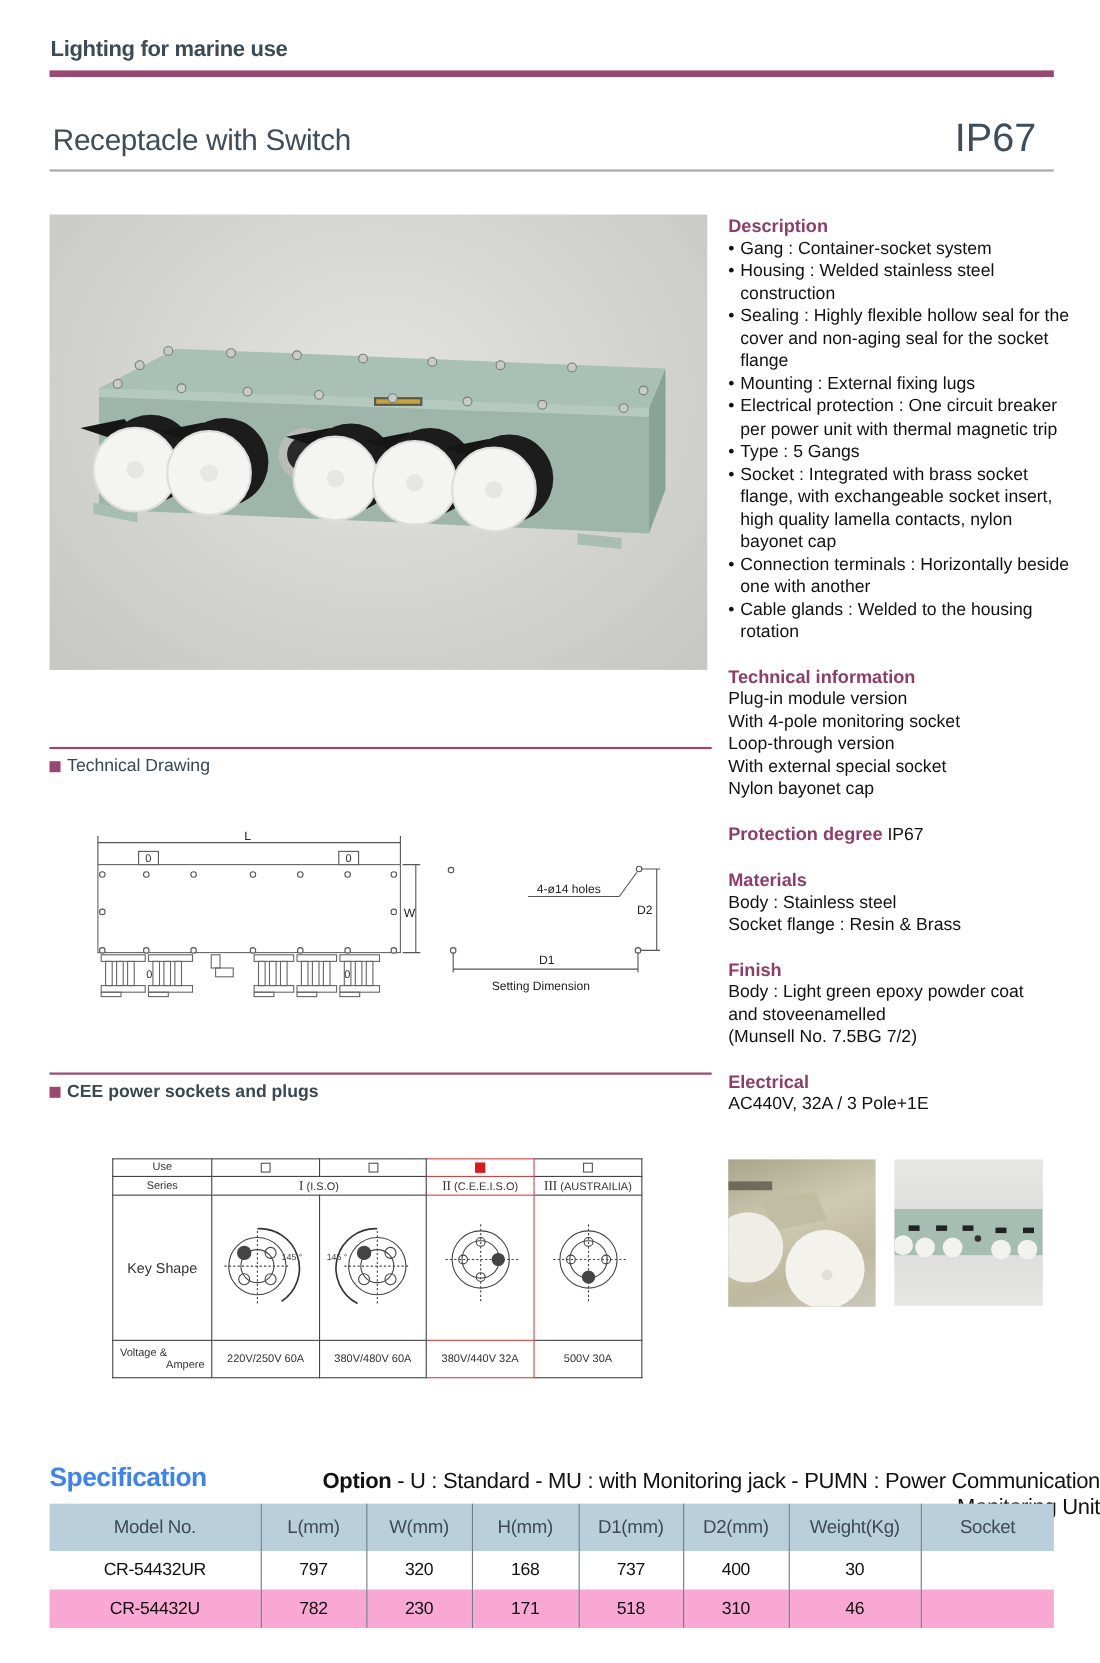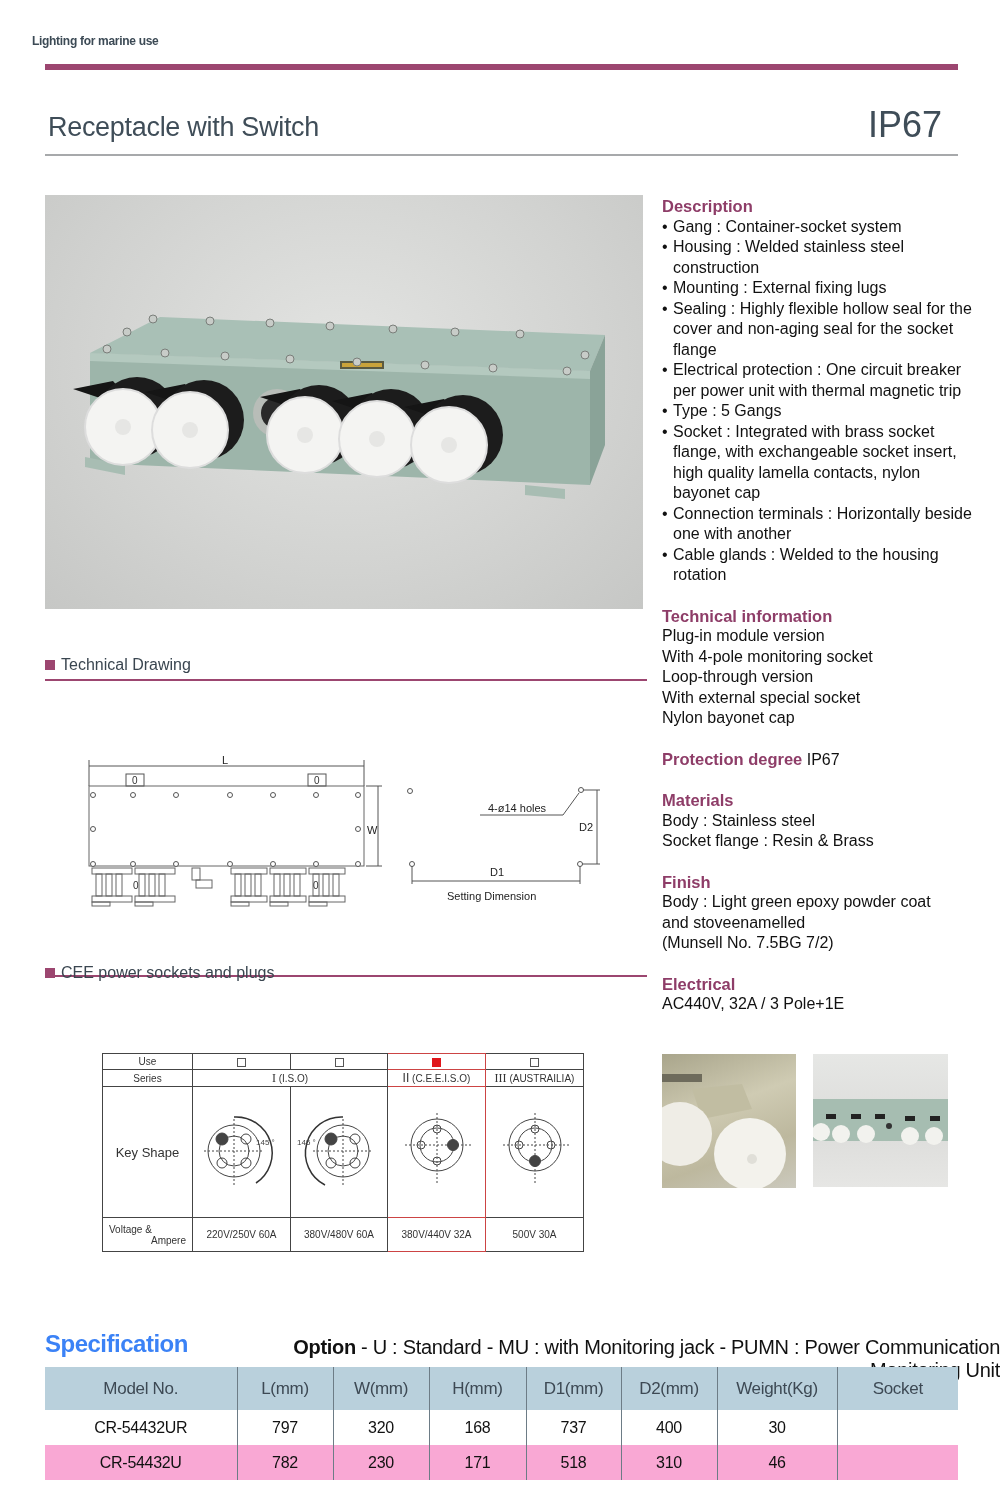--- a/index.html
+++ b/index.html
@@ -1,21 +1,21 @@
 <!DOCTYPE html>
 <html><head>
 <meta charset="utf-8">
 <style>
   * { box-sizing: border-box; margin: 0; padding: 0; }
   html, body { width: 1000px; height: 1512px; background: #ffffff; overflow: hidden; }
   body { position: relative; font-family: "Liberation Sans", "DejaVu Sans", sans-serif; color: #111; }
 
   .abs { position: absolute; }
 
-  .category { left: 32px; top: 34px; font-size: 12px; font-weight: bold; color: #3c4a55; letter-spacing: -0.3px; }
+  .category { left: 46px; top: 34px; font-size: 20px; font-weight: bold; color: #3c4a55; letter-spacing: -0.3px; }
   .cat-bar { left: 45px; top: 64px; width: 913px; height: 6px; background: #9c4670; }
 
   .title { left: 48px; top: 112px; font-size: 27px; color: #3f4d58; letter-spacing: -0.3px; }
   .ip-badge { right: 58px; top: 104px; font-size: 36px; color: #3f4d58; }
   .title-rule { left: 45px; top: 154px; width: 913px; height: 2px; background: #a7a9ab; }
 
   .main-photo { left: 45px; top: 195px; width: 598px; height: 414px; background: radial-gradient(ellipse at 50% 40%, #e3e4e2 0%, #d2d3d1 60%, #c6c7c5 100%); overflow: hidden; }
 
   .right-col { left: 662px; top: 196px; width: 310px; font-size: 16px; line-height: 20.5px; color: #111; }
   .sec-h { color: #8e3d68; font-weight: bold; font-size: 16.5px; }
@@ -132,22 +132,22 @@
       </g>
     </g>
   </svg>
 </div>
 
 <div class="abs right-col">
   <div class="sec-h">Description</div>
   <ul class="bullets">
     <li>Gang : Container-socket system</li>
     <li>Housing : Welded stainless steel construction</li>
+    <li>Sealing : Highly flexible hollow seal for the cover and non-aging seal for the socket flange</li>
     <li>Mounting : External fixing lugs</li>
-    <li>Sealing : Highly flexible hollow seal for the cover and non-aging seal for the socket flange</li>
     <li>Electrical protection : One circuit breaker per power unit with thermal magnetic trip</li>
     <li>Type : 5 Gangs</li>
     <li>Socket : Integrated with brass socket flange, with exchangeable socket insert, high quality lamella contacts, nylon bayonet cap</li>
     <li>Connection terminals : Horizontally beside one with another</li>
     <li>Cable glands : Welded to the housing rotation</li>
   </ul>
   <div class="gap"></div>
   <div class="sec-h">Technical information</div>
   <div>Plug-in module version</div>
   <div>With 4-pole monitoring socket</div>
@@ -167,21 +167,21 @@
   <div class="sec-h">Finish</div>
   <div>Body : Light green epoxy powder coat</div>
   <div>and stoveenamelled</div>
   <div>(Munsell No. 7.5BG 7/2)</div>
   <div class="gap"></div>
   <div class="sec-h">Electrical</div>
   <div>AC440V, 32A / 3 Pole+1E</div>
 </div>
 
 <div class="abs section-rule" style="left:45px; top:679px; width:602px;"></div>
-<div class="abs section-title" style="left:45px; top:656px;">
+<div class="abs section-title" style="left:45px; top:688px;">
   <span class="sq"></span>
   <span>Technical Drawing</span>
 </div>
 
 <div class="abs drawing">
   <svg width="540" height="170" viewBox="80 748 540 170" font-family="Liberation Sans, sans-serif" font-size="11" fill="none" stroke="#555" stroke-width="1">
 
     <line x1="89" y1="760" x2="89" y2="786"></line>
     <line x1="364" y1="760" x2="364" y2="786"></line>
     <line x1="89" y1="766" x2="364" y2="766"></line>
@@ -269,21 +269,21 @@
     <line x1="412" y1="881" x2="580" y2="881"></line>
     <text x="490" y="876" fill="#222" stroke="none">D1</text>
     <line x1="480" y1="815" x2="563" y2="815"></line>
     <line x1="563" y1="815" x2="579" y2="793"></line>
     <text x="488" y="812" fill="#222" stroke="none">4-ø14 holes</text>
     <text x="447" y="900" fill="#222" stroke="none">Setting Dimension</text>
   </svg>
 </div>
 
 <div class="abs section-rule" style="left:45px; top:975px; width:602px;"></div>
-<div class="abs section-title" style="left:45px; top:964px;">
+<div class="abs section-title" style="left:45px; top:984px;font-weight:bold;">
   <span class="sq"></span>
   <span>CEE power sockets and plugs</span>
 </div>
 
 <table class="abs cee-table">
   <colgroup>
       <col style="width:90px">
       <col style="width:98px">
       <col style="width:97px">
       <col style="width:98px">
@@ -293,21 +293,21 @@
       <tr style="height:16px;">
     <td>Use</td>
     <td><span class="chk"></span></td>
     <td><span class="chk"></span></td>
     <td class="hl"><span class="chk on"></span></td>
     <td><span class="chk"></span></td>
   </tr>
   <tr style="height:17px;">
     <td>Series</td>
     <td colspan="2"><span style="font-family:'Liberation Serif',serif;font-size:12px;">I</span> <span>(I.S.O)</span></td>
-    <td class="hl"><span style="font-family:Liberation Sans, sans-serif;font-size:12px;">II</span> <span>(C.E.E.I.S.O)</span></td>
+    <td class="hl"><span style="font-family:Liberation Serif, serif;font-size:12px;">II</span> <span>(C.E.E.I.S.O)</span></td>
     <td><span style="font-family:'Liberation Serif',serif;font-size:12px;">III</span> <span>(AUSTRAILIA)</span></td>
   </tr>
   <tr style="height:130px;">
     <td style="font-size:13px;">Key Shape</td>
     <td>
       <svg width="96" height="128" viewBox="0 0 96 128" fill="none" stroke="#444" stroke-width="1">
         <circle cx="40" cy="64" r="26"></circle>
         <circle cx="40" cy="64" r="15"></circle>
         <line x1="40" y1="32" x2="40" y2="98" stroke-dasharray="2,2"></line>
         <line x1="10" y1="64" x2="70" y2="64" stroke-dasharray="2,2"></line>

